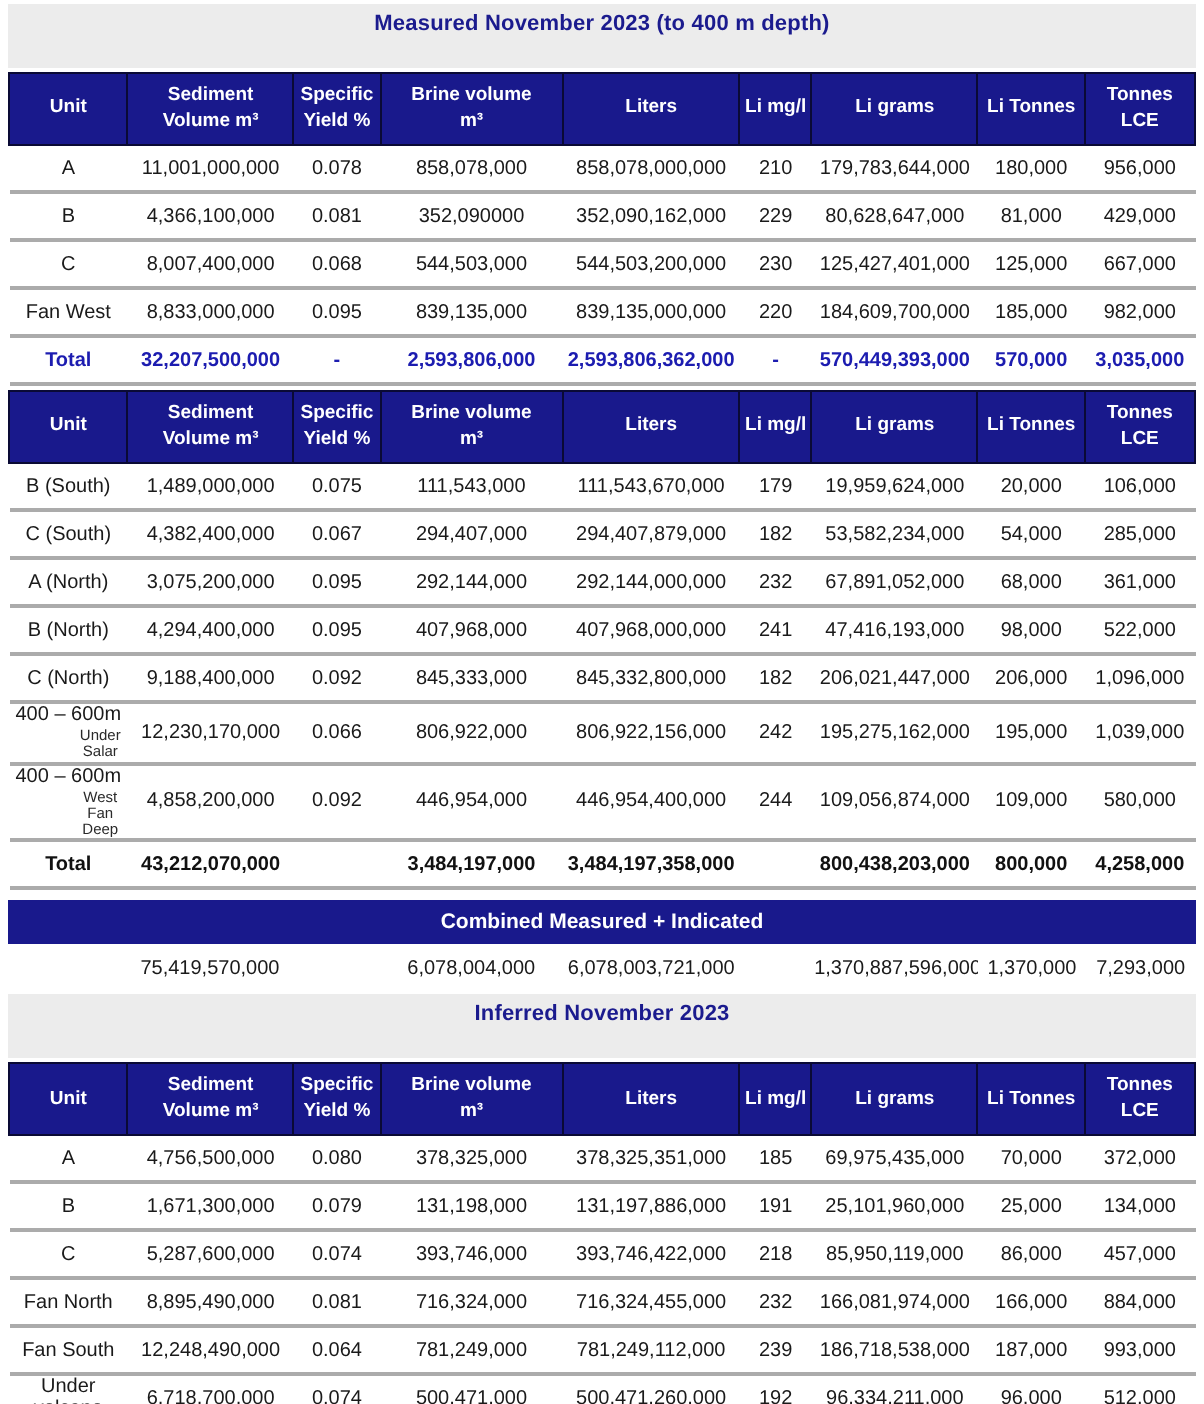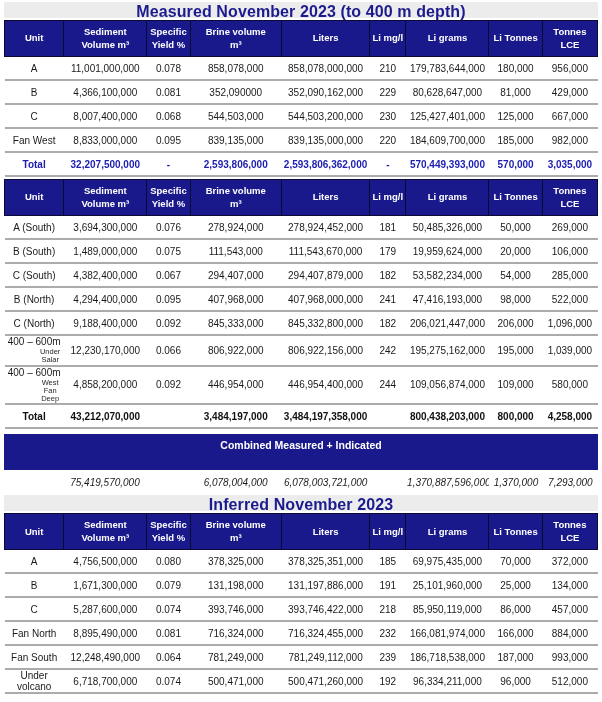--- a/index.html
+++ b/index.html
@@ -3,43 +3,43 @@
 <meta charset="utf-8">
 <style>
   html,body{margin:0;padding:0;}
   body{
     width:602px;height:702px;background:#ffffff;
     font-family:"Liberation Sans","DejaVu Sans",sans-serif;
     -webkit-font-smoothing:antialiased;
   }
   .page{padding:2px 4px 0 4px;}
   .title-band{
-    background:#ececec;color:#1b1b8e;font-weight:bold;font-size:16px;
-    text-align:center;height:16px;line-height:20px;letter-spacing:.1px;
+    background:#ececec;color:#1b1b8e;font-weight:bold;font-size:11px;
+    text-align:center;height:32px;line-height:20px;letter-spacing:.1px;
   }
   table{width:100%;border-collapse:collapse;table-layout:fixed;margin-top:2px;}
   thead th{
     background:#19198c;color:#ffffff;font-weight:bold;font-size:9.5px;
     border:1px solid #0a0a35;height:35px;vertical-align:middle;
     white-space:pre-line;line-height:1.3;padding:0 1px;
   }
   tbody td{
     font-size:10px;color:#1a1a1a;text-align:center;vertical-align:middle;
     border-bottom:2px solid #ababab;height:22px;padding:0 1px;
     overflow:hidden;
   }
   tr.tall td{height:28px;}
   td .sub{display:block;font-size:7.5px;line-height:1.1;color:#2a2a2a;margin-top:1px;margin-left:32px;}
   tr.total-blue td{color:#1c1cb0;font-weight:bold;}
   tr.total-black td{color:#111111;font-weight:bold;}
   .navy-band{
     background:#19198c;color:#ffffff;font-weight:bold;font-size:10.5px;
-    text-align:center;height:36px;line-height:22px;margin-top:5px;
-  }
-  table.combined-table{margin-top:0;font-style:italic;}
+    text-align:center;height:22px;line-height:22px;margin-top:5px;
+  }
+  table.combined-table{margin-top:0;}
   table.combined-table td{border-bottom:none;height:25px;font-weight:normal;color:#1a1a1a;}
 </style>
 </head>
 <body>
 
 <div class="page">
 
   <div class="section">
     <div class="title-band">Measured November 2023 (to 400 m depth)</div>
     <table>
@@ -154,51 +154,51 @@
 m³</th>
             <th>Liters</th>
             <th>Li mg/l</th>
             <th>Li grams</th>
             <th>Li Tonnes</th>
             <th>Tonnes LCE</th>
           </tr>
         </thead>
         <tbody>
           <tr>
-            <td>A (South)</td>
-            <td>3,694,300,000</td>
-            <td>0.076</td>
-            <td>278,924,000</td>
-            <td>278,924,452,000</td>
-            <td>181</td>
-            <td>50,485,326,000</td>
-            <td>50,000</td>
-            <td>269,000</td>
-          </tr>
-          <tr>
             <td>B (South)</td>
             <td>1,489,000,000</td>
             <td>0.075</td>
             <td>111,543,000</td>
             <td>111,543,670,000</td>
             <td>179</td>
             <td>19,959,624,000</td>
             <td>20,000</td>
             <td>106,000</td>
           </tr>
           <tr>
             <td>C (South)</td>
             <td>4,382,400,000</td>
             <td>0.067</td>
             <td>294,407,000</td>
             <td>294,407,879,000</td>
             <td>182</td>
             <td>53,582,234,000</td>
             <td>54,000</td>
             <td>285,000</td>
+          </tr>
+          <tr>
+            <td>A (North)</td>
+            <td>3,075,200,000</td>
+            <td>0.095</td>
+            <td>292,144,000</td>
+            <td>292,144,000,000</td>
+            <td>232</td>
+            <td>67,891,052,000</td>
+            <td>68,000</td>
+            <td>361,000</td>
           </tr>
           <tr>
             <td>B (North)</td>
             <td>4,294,400,000</td>
             <td>0.095</td>
             <td>407,968,000</td>
             <td>407,968,000,000</td>
             <td>241</td>
             <td>47,416,193,000</td>
             <td>98,000</td>

